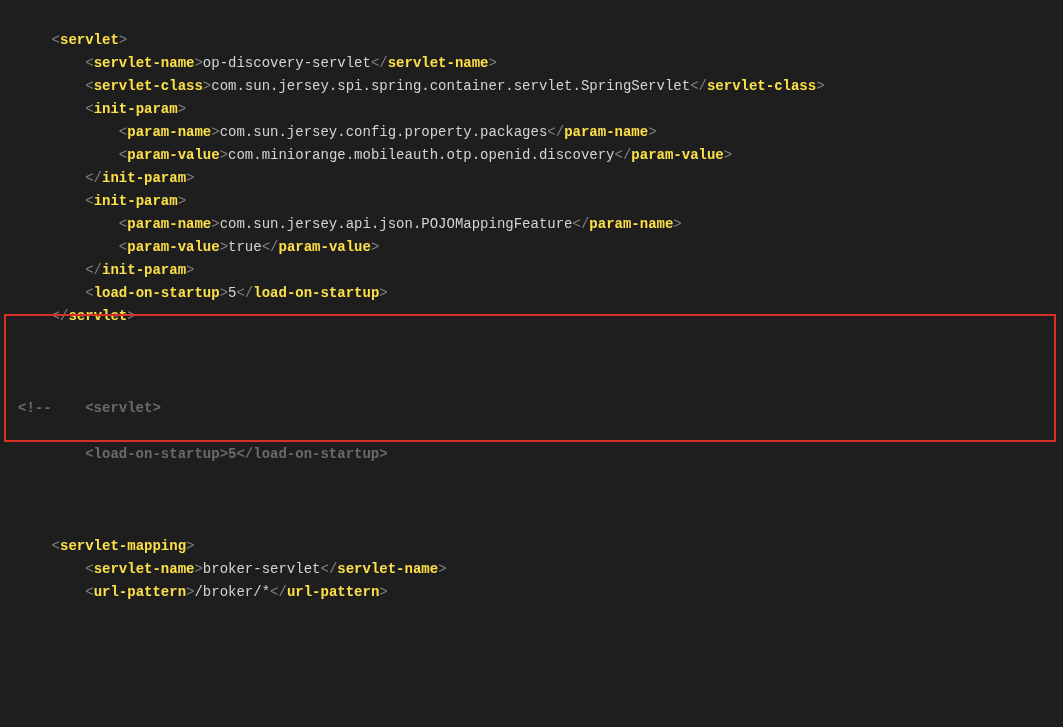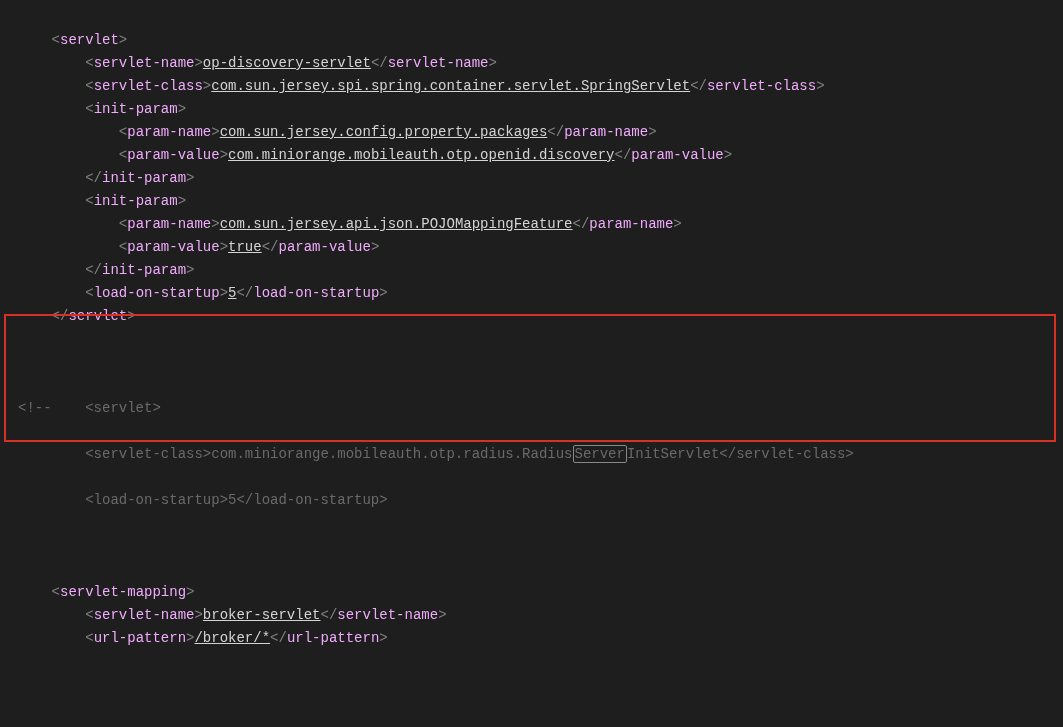--- a/index.html
+++ b/index.html
@@ -13,23 +13,23 @@
   width: 1063px;
   height: 727px;
   overflow: hidden;
 }
 .code-container {
   padding: 6px 0 0 18px;
   white-space: pre;
 }
 .line { display: block; }
 .bracket { color: #808080; }
-.tag { color: #f0abfc; }
-.text { color: #d4d4d4; text-decoration: underline; }
-.comment { color: #6a6a6a; }
+.tag { color: #fde047; font-weight: bold; }
+.text { color: #d4d4d4; }
+.comment { color: #6a6a6a; font-weight: bold; }
 .highlight-box {
   border: 2px solid #d93025;
   position: absolute;
   left: 4px;
   top: 314px;
   width: 1052px;
   height: 128px;
   pointer-events: none;
 }
 .search-hit {
@@ -44,19 +44,18 @@
   padding: 0 1px;
 }
 </style>
 </head>
 <body>
 
 <div class="code-container">
 <div id="block1"><span class="line">    <span class="bracket">&lt;</span><span class="tag">servlet</span><span class="bracket">&gt;</span></span><span class="line">        <span class="bracket">&lt;</span><span class="tag">servlet-name</span><span class="bracket">&gt;</span><span class="text">op-discovery-servlet</span><span class="bracket">&lt;/</span><span class="tag">servlet-name</span><span class="bracket">&gt;</span></span><span class="line">        <span class="bracket">&lt;</span><span class="tag">servlet-class</span><span class="bracket">&gt;</span><span class="text">com.sun.jersey.spi.spring.container.servlet.SpringServlet</span><span class="bracket">&lt;/</span><span class="tag">servlet-class</span><span class="bracket">&gt;</span></span><span class="line">        <span class="bracket">&lt;</span><span class="tag">init-param</span><span class="bracket">&gt;</span></span><span class="line">            <span class="bracket">&lt;</span><span class="tag">param-name</span><span class="bracket">&gt;</span><span class="text">com.sun.jersey.config.property.packages</span><span class="bracket">&lt;/</span><span class="tag">param-name</span><span class="bracket">&gt;</span></span><span class="line">            <span class="bracket">&lt;</span><span class="tag">param-value</span><span class="bracket">&gt;</span><span class="text">com.miniorange.mobileauth.otp.openid.discovery</span><span class="bracket">&lt;/</span><span class="tag">param-value</span><span class="bracket">&gt;</span></span><span class="line">        <span class="bracket">&lt;/</span><span class="tag">init-param</span><span class="bracket">&gt;</span></span><span class="line">        <span class="bracket">&lt;</span><span class="tag">init-param</span><span class="bracket">&gt;</span></span><span class="line">            <span class="bracket">&lt;</span><span class="tag">param-name</span><span class="bracket">&gt;</span><span class="text">com.sun.jersey.api.json.POJOMappingFeature</span><span class="bracket">&lt;/</span><span class="tag">param-name</span><span class="bracket">&gt;</span></span><span class="line">            <span class="bracket">&lt;</span><span class="tag">param-value</span><span class="bracket">&gt;</span><span class="text">true</span><span class="bracket">&lt;/</span><span class="tag">param-value</span><span class="bracket">&gt;</span></span><span class="line">        <span class="bracket">&lt;/</span><span class="tag">init-param</span><span class="bracket">&gt;</span></span><span class="line">        <span class="bracket">&lt;</span><span class="tag">load-on-startup</span><span class="bracket">&gt;</span><span class="text">5</span><span class="bracket">&lt;/</span><span class="tag">load-on-startup</span><span class="bracket">&gt;</span></span><span class="line">    <span class="bracket">&lt;/</span><span class="tag">servlet</span><span class="bracket">&gt;</span></span></div>
 <span class="line"> </span>
 <span class="line comment"><span>&lt;!--    &lt;servlet&gt;</span></span>
-<span class="line comment"><span>        &lt;servlet-class&gt;com.miniorange.mobileauth.otp.radius.Radius</span><span class="search-match">Server</span><span>InitServlet&lt;/servlet-class&gt;</span></span>
 <span class="line comment">        &lt;load-on-startup&gt;5&lt;/load-on-startup&gt;</span>
 <span class="line"> </span>
 <div id="block2"><span class="line">    <span class="bracket">&lt;</span><span class="tag">servlet-mapping</span><span class="bracket">&gt;</span></span><span class="line">        <span class="bracket">&lt;</span><span class="tag">servlet-name</span><span class="bracket">&gt;</span><span class="text">broker-servlet</span><span class="bracket">&lt;/</span><span class="tag">servlet-name</span><span class="bracket">&gt;</span></span><span class="line">        <span class="bracket">&lt;</span><span class="tag">url-pattern</span><span class="bracket">&gt;</span><span class="text">/broker/*</span><span class="bracket">&lt;/</span><span class="tag">url-pattern</span><span class="bracket">&gt;</span></span></div>
 </div>
 
 <div class="highlight-box"></div>
 
 </body></html>

